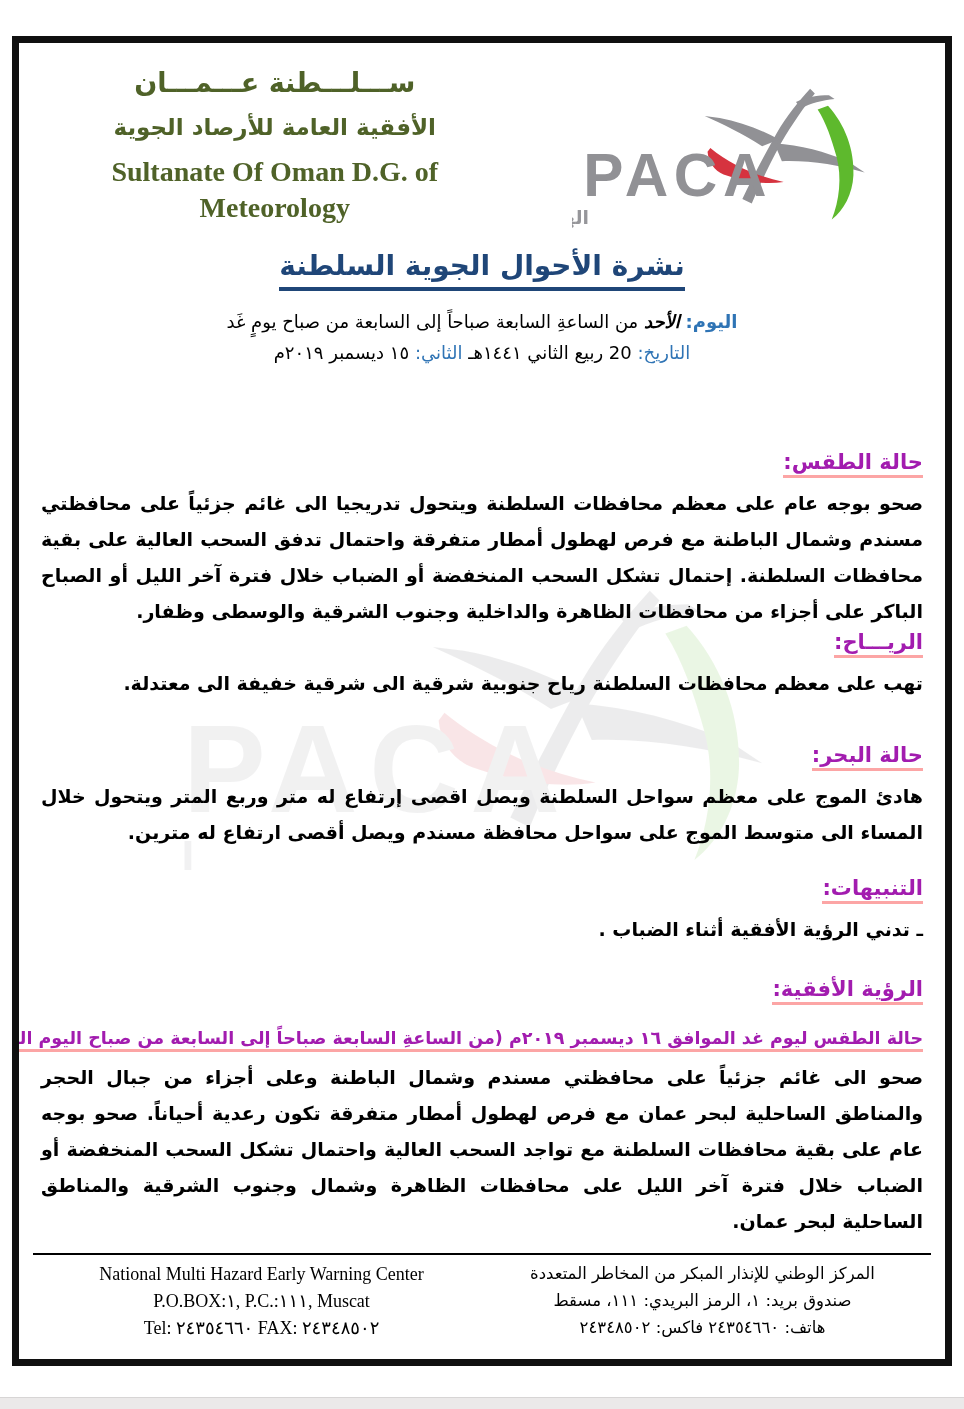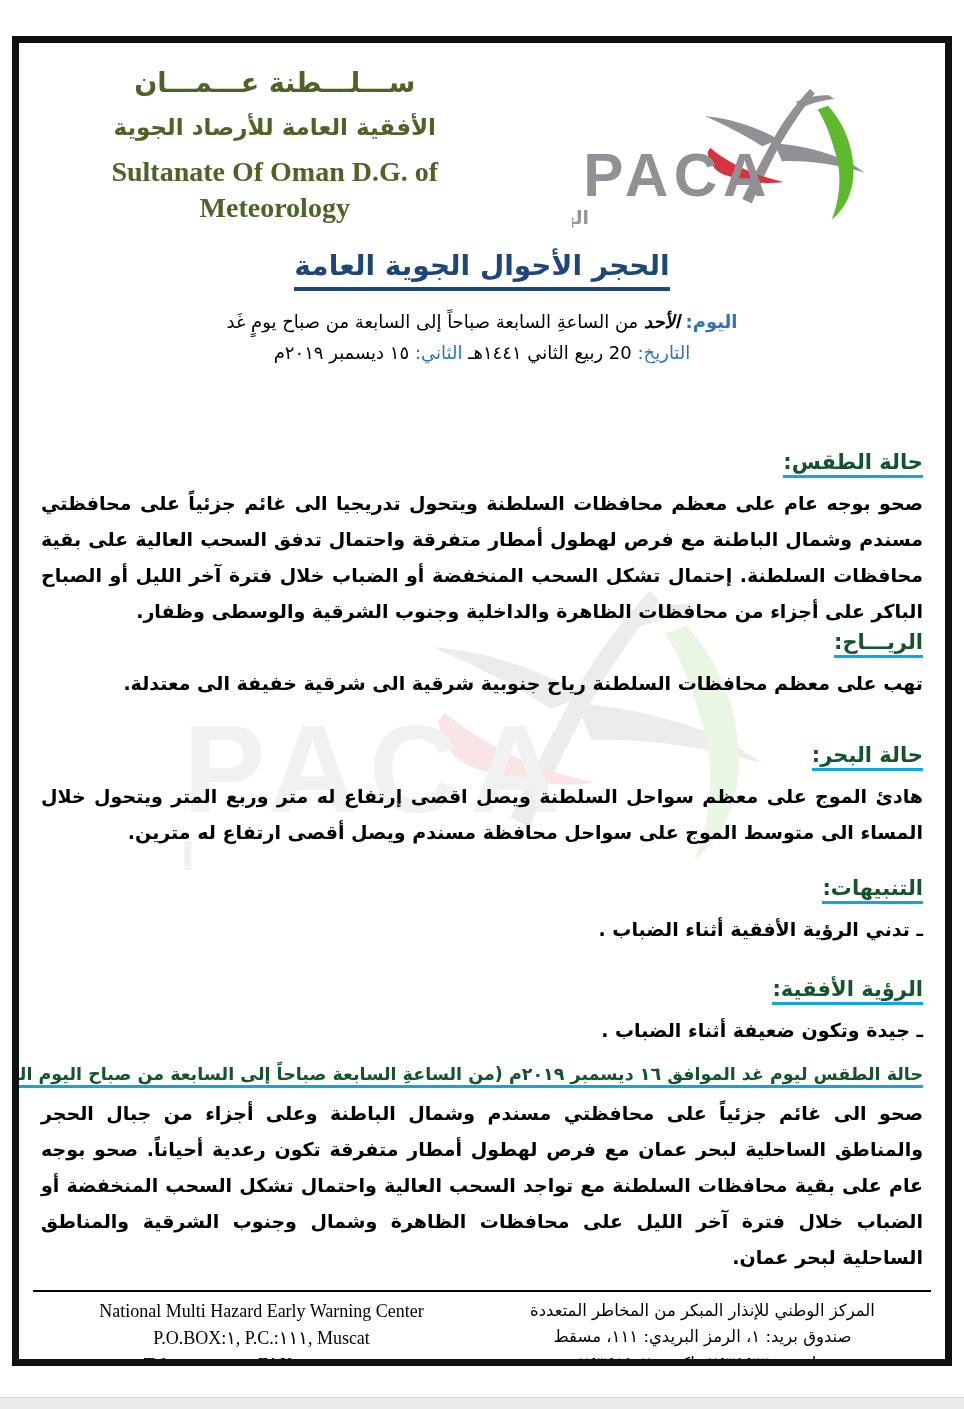--- a/index.html
+++ b/index.html
@@ -23,22 +23,22 @@
   .title{display:inline-block;color:#1f4678;font-size:28px;font-weight:bold;
          border-bottom:4px solid #1f4678;padding-bottom:5px;}
   .dates{margin-top:16px;text-align:center;direction:rtl;font-size:18px;color:#000;
          line-height:1.7;position:relative;z-index:2;}
   .lbl-blue{color:#2f74b5;font-weight:bold;}
   .lbl-blue2{color:#2f74b5;}
   .bold{font-weight:bold;font-style:italic;}
   
   .content{direction:rtl;margin-top:82px;position:relative;z-index:2;}
   .sec{margin:0;}
-  .sec-h{color:#14532d;font-weight:bold;font-size:21px;display:inline-block;
-         border-bottom:3px solid #0ea5e9;padding-bottom:1px;margin-bottom:7px;}
+  .sec-h{color:#a21caf;font-weight:bold;font-size:21px;display:inline-block;
+         border-bottom:3px solid #fca5a5;padding-bottom:1px;margin-bottom:7px;}
   .sec-h.long{font-size:17.5px;white-space:nowrap;letter-spacing:-0.2px;}
   .sec-b{font-weight:bold;color:#000;font-size:19px;line-height:1.9;text-align:justify;margin:0;}
   .mt45{margin-top:42px;} .mt28{margin-top:26px;} .mt33{margin-top:30px;} .mt18{margin-top:16px;}
   
   .wm{position:absolute;left:160px;top:540px;width:620px;opacity:0.12;z-index:0;pointer-events:none;}
   
   .foot-rule{border:none;border-top:2px solid #000;margin:14px -8px 6px;}
   .foot{display:flex;position:relative;z-index:2;}
   .f-en{width:50%;text-align:center;font-family:"Liberation Serif",serif;font-size:18px;
         line-height:1.5;color:#000;}
@@ -77,21 +77,21 @@
           <path d="M228,18 C239,13 251,11 263,11 L269,15 C256,16 243,20 233,25 Z" fill="#919195"></path>
           <path d="M137,67 C159,85 186,97 215,103 C196,106 173,103 151,95 C141,91 135,82 134,71 Z" fill="#d6333f"></path>
           <path d="M262,22 C280,42 290,68 289,96 C288,116 279,133 266,143 C274,123 277,98 271,76 C266,58 260,40 251,26 Z" fill="#5eb92d"></path>
           <text class="paca-txt" x="2" y="118" font-size="64" letter-spacing="6">PACA</text>
           <text class="paca-sub" x="8" y="148" font-size="20" direction="rtl">الهيئة العامة للطيران المدني</text>
         </svg>
       </div>
     </div>
 
     <div class="title-row">
-      <span class="title">الحجر الأحوال الجوية العامة</span>
+      <span class="title">نشرة الأحوال الجوية السلطنة</span>
     </div>
 
     <div class="dates">
       <div>
         <span class="lbl-blue">اليوم:</span>
         <span class="bold">الأحد</span>
         <span>من الساعةِ السابعة صباحاً إلى السابعة من صباح يومٍ غَد</span>
       </div>
       <div>
         <span class="lbl-blue2">التاريخ:</span>
@@ -113,21 +113,20 @@
       <div class="sec mt45">
         <span class="sec-h">حالة البحر:</span>
         <p class="sec-b">هادئ الموج على معظم سواحل السلطنة ويصل اقصى إرتفاع له متر وربع المتر ويتحول خلال المساء الى متوسط الموج على سواحل محافظة مسندم ويصل أقصى ارتفاع له مترين.</p>
       </div>
       <div class="sec mt28">
         <span class="sec-h">التنبيهات:</span>
         <p class="sec-b">ـ تدني الرؤية الأفقية أثناء الضباب .</p>
       </div>
       <div class="sec mt33">
         <span class="sec-h">الرؤية الأفقية:</span>
-        <p class="sec-b">ـ  جيدة وتكون ضعيفة أثناء الضباب .</p>
       </div>
       <div class="sec mt18">
         <span class="sec-h long">حالة الطقس ليوم غد الموافق ١٦ ديسمبر ٢٠١٩م (من الساعةِ السابعة صباحاً إلى السابعة من صباح اليوم التالي):</span>
         <p class="sec-b">صحو الى غائم جزئياً  على محافظتي مسندم وشمال الباطنة وعلى أجزاء من جبال الحجر والمناطق الساحلية لبحر عمان  مع فرص لهطول أمطار متفرقة تكون رعدية أحياناً. صحو بوجه عام على بقية محافظات السلطنة مع تواجد السحب العالية واحتمال تشكل السحب المنخفضة أو الضباب خلال فترة آخر الليل على محافظات الظاهرة وشمال وجنوب الشرقية والمناطق الساحلية لبحر عمان.</p>
       </div>
     </div>
 
     <hr class="foot-rule">
     <div class="foot">
       <div class="f-en">

